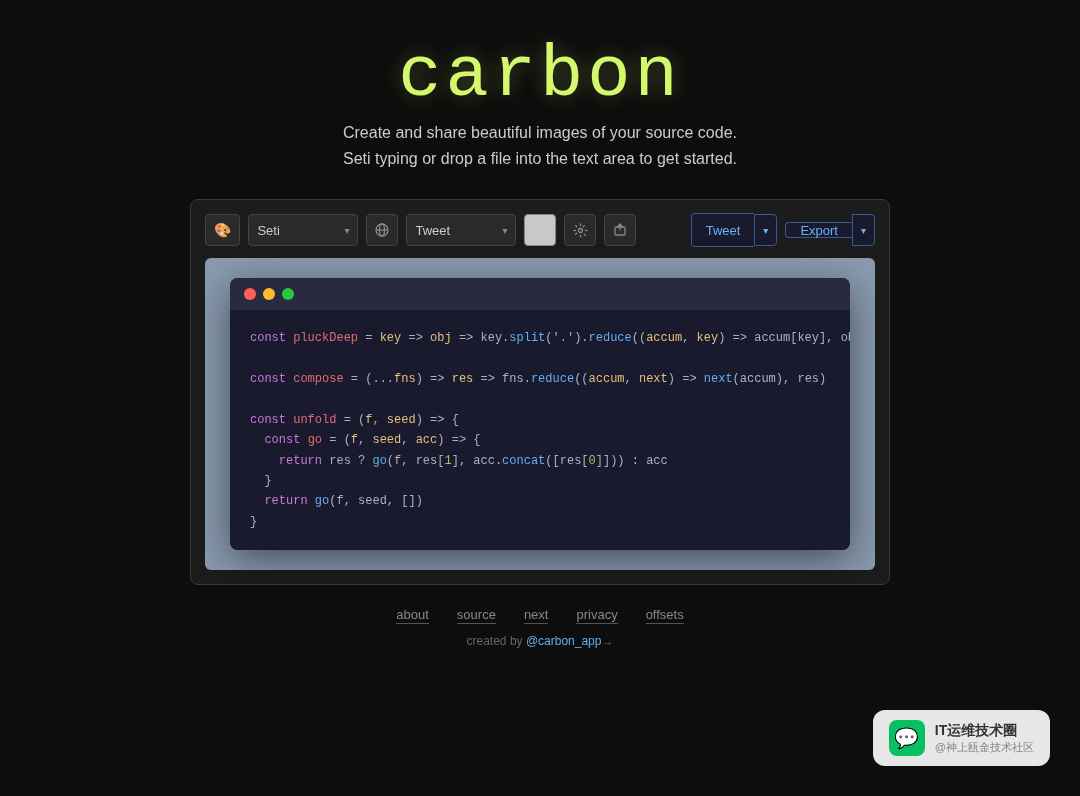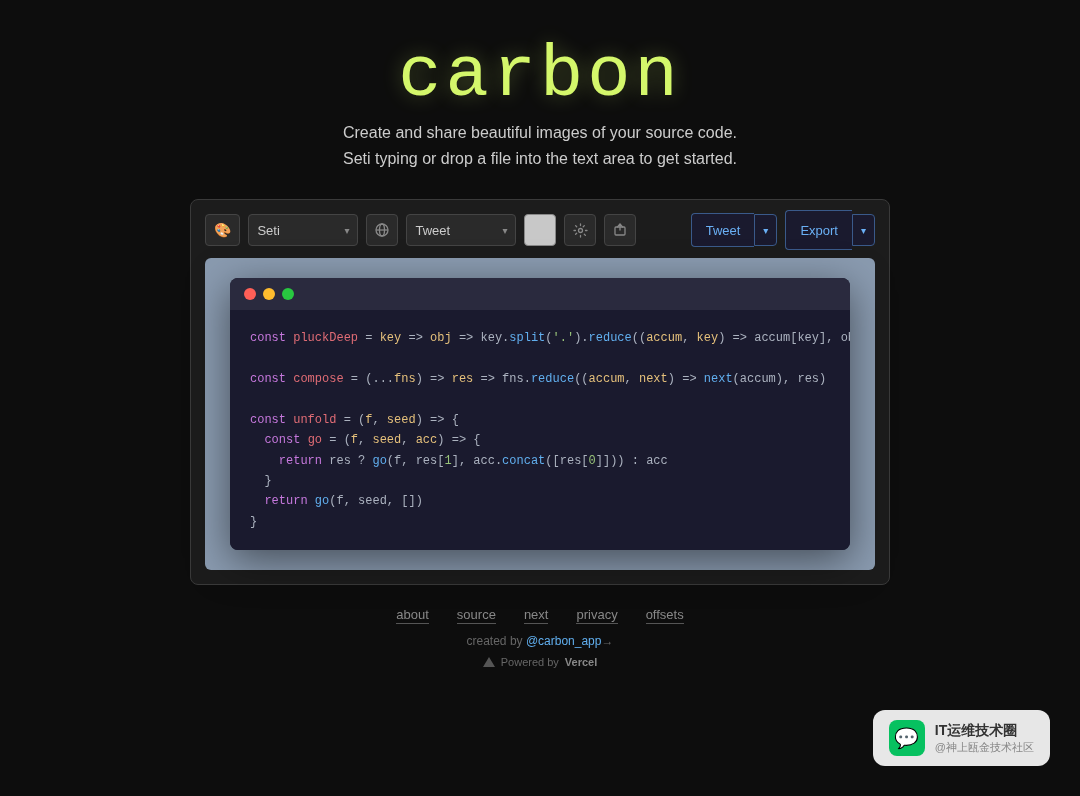--- a/index.html
+++ b/index.html
@@ -178,21 +178,21 @@
 
     .export-btn {
       background: #1a1a2e;
       border: 1px solid #3a5a8a;
       border-right: none;
       border-radius: 4px 0 0 4px;
       color: #6ab0f5;
       cursor: pointer;
       padding: 0 14px;
       font-size: 13px;
-      height: 40px;
+      height: 16px;
       display: flex;
       align-items: center;
     }
 
     .export-dropdown {
       background: #1a1a2e;
       border: 1px solid #3a5a8a;
       border-radius: 0 4px 4px 0;
       color: #6ab0f5;
       cursor: pointer;
@@ -434,25 +434,20 @@
   <div class="footer-links">
     <a class="footer-link">about</a>
     <a class="footer-link">source</a>
     <a class="footer-link">next</a>
     <a class="footer-link">privacy</a>
     <a class="footer-link">offsets</a>
   </div>
   <div class="created-by">
     <span>created by </span><span class="carbon-link">@carbon_app</span><span>→</span>
   </div>
-  <div class="vercel-badge">
-    <div class="vercel-triangle"></div>
-    <span class="vercel-text">Powered by</span>
-    <span class="vercel-name">Vercel</span>
-  </div>
 </div>
 
 <div class="watermark">
   <div class="watermark-icon">💬</div>
   <div>
     <div class="watermark-text">IT运维技术圈</div>
     <div class="watermark-sub">@神上瓯金技术社区</div>
   </div>
 </div>
 

